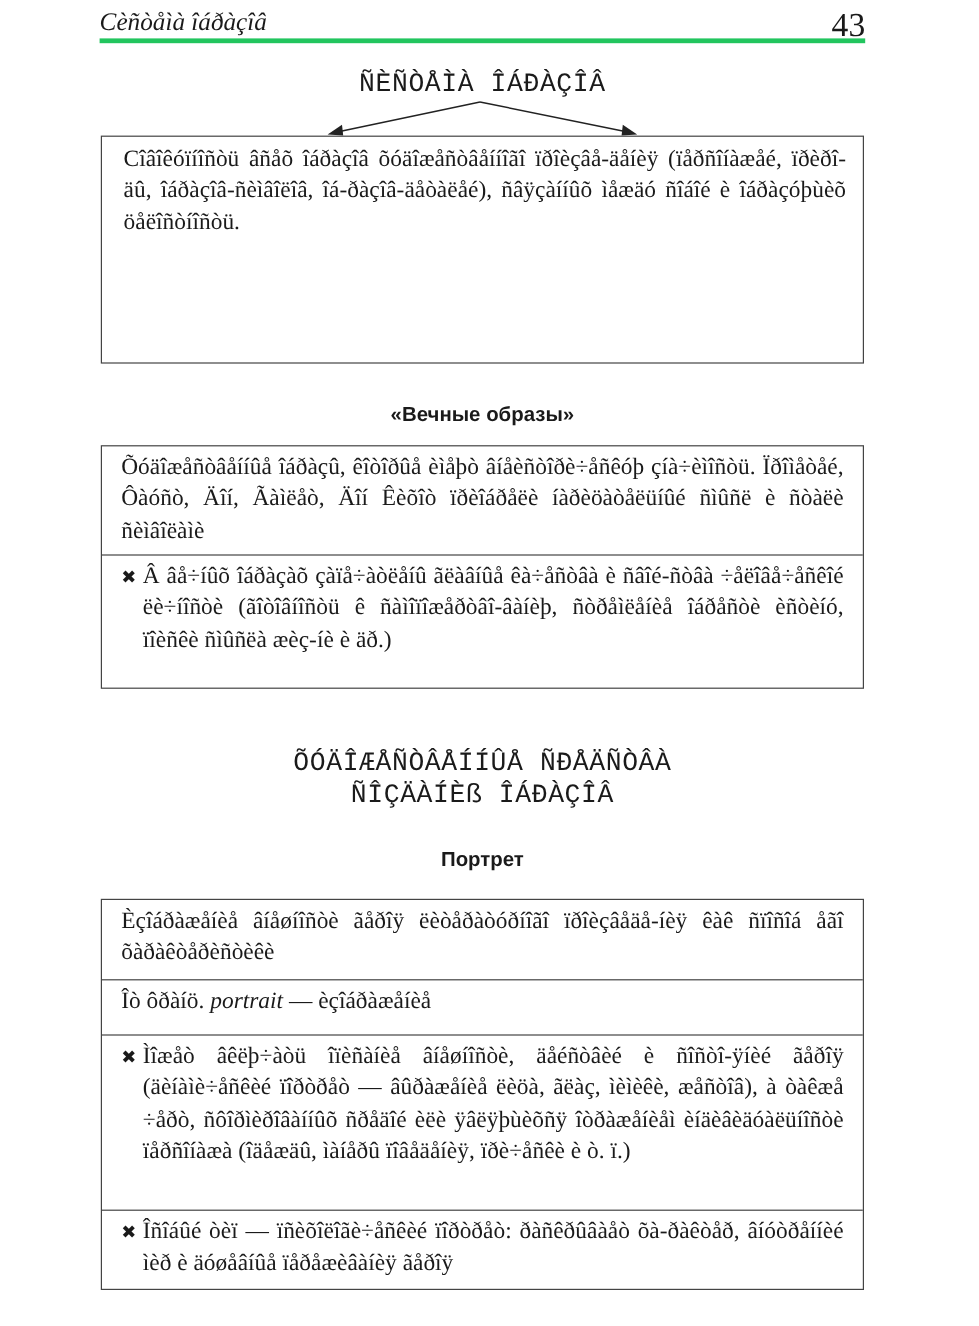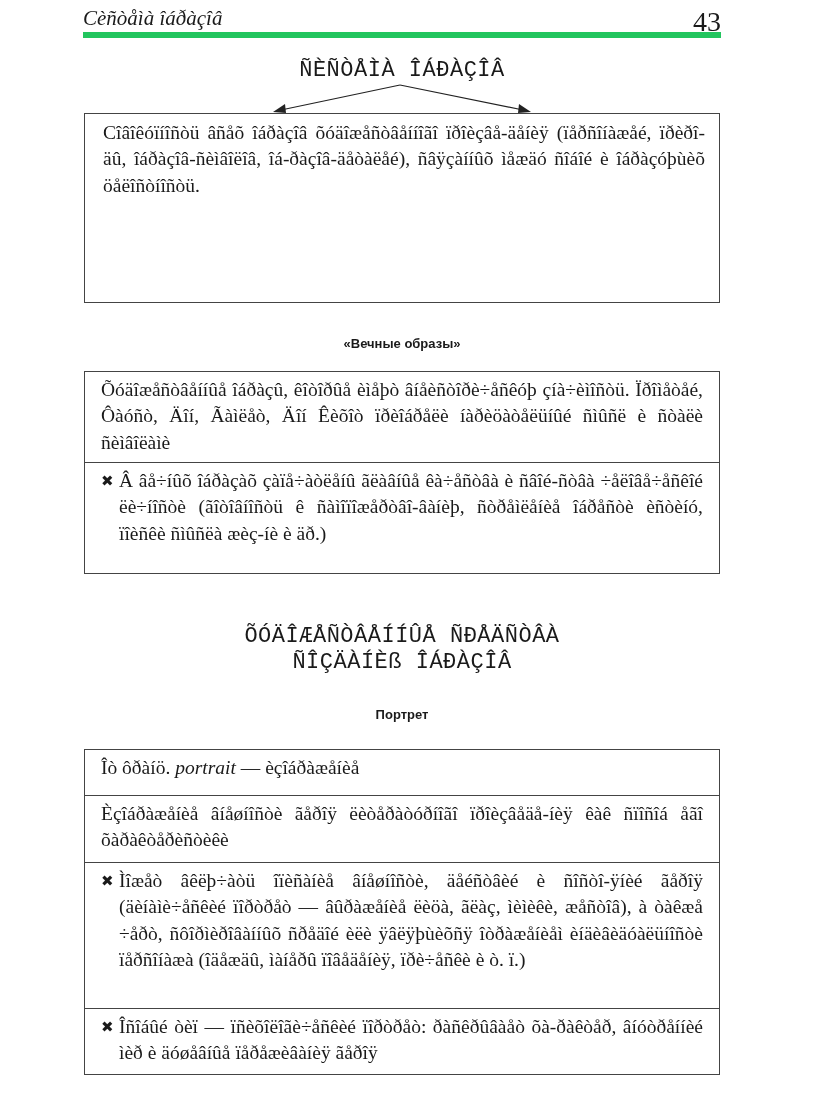--- a/index.html
+++ b/index.html
@@ -1,21 +1,21 @@
 <!DOCTYPE html>
 <html><head>
 <meta charset="utf-8">
 <style>
   html, body { margin:0; padding:0; background:#fff; }
   body { width:816px; height:1105px; position:relative; overflow:hidden; color:#1a1a1a; font-family:"Liberation Serif", serif; }
-  .header { position:absolute; left:83px; top:4px; width:638px; height:28px; border-bottom:6px solid #22c55e; }
+  .header { position:absolute; left:83px; top:4px; width:638px; height:28px; border-bottom:4px solid #22c55e; }
   .running-title { position:absolute; left:0; top:2px; font-style:italic; font-size:21px; }
   .page-number { position:absolute; right:0; top:2px; font-size:28px; }
   .section-heading { position:absolute; left:83px; width:638px; text-align:center; font-family:Liberation Mono, monospace; font-size:22px; line-height:26px; letter-spacing:0.5px; }
-  .sub-heading { position:absolute; left:83px; width:638px; text-align:center; font-family:"Liberation Sans", sans-serif; font-weight:bold; font-size:13px; }
+  .sub-heading { position:absolute; left:83px; width:638px; text-align:center; font-family:"Liberation Sans", sans-serif; font-weight:bold; font-size:17px; }
   .arrows { position:absolute; left:83px; top:80px; width:638px; height:36px; }
   .box { position:absolute; left:84px; width:636px; border:1.5px solid #444; box-sizing:border-box; }
   .two-col { display:flex; }
   .two-col .cell { flex:1; padding:6px 14px 6px 18px; font-size:19.5px; line-height:26.3px; text-align:justify; }
   .two-col .cell + .cell { border-left:1.5px solid #444; padding-left:14px; }
   .row { padding:5px 16px 6px 16px; font-size:19.5px; line-height:26.3px; text-align:justify; }
   .row + .row { border-top:1.5px solid #444; }
   .bullet { display:flex; }
   .bullet .mark { width:18px; flex:none; font-size:15px; line-height:26px; font-family:"DejaVu Sans", sans-serif; font-weight:bold; }
   .bullet .txt { flex:1; }
@@ -51,27 +51,27 @@
     <span class="txt">Â âå÷íûõ îáðàçàõ çàïå÷àòëåíû ãëàâíûå êà÷åñòâà è ñâîé-ñòâà ÷åëîâå÷åñêîé ëè÷íîñòè (ãîòîâíîñòü ê ñàìîïîæåðòâî-âàíèþ, ñòðåìëåíèå îáðåñòè èñòèíó, ïîèñêè ñìûñëà æèç-íè è äð.)</span>
   </div>
 </div>
 
 <div class="section-heading" style="top:624px;">ÕÓÄÎÆÅÑÒÂÅÍÍÛÅ ÑÐÅÄÑÒÂÀ</div>
 <div class="section-heading" style="top:650px;">ÑÎÇÄÀÍÈß ÎÁÐÀÇÎÂ</div>
 
 <div class="sub-heading" style="top:707px;">Портрет</div>
 
 <div class="box" style="top:749px; height:326px;">
+  <div class="row" style="height:55px;">Èçîáðàæåíèå âíåøíîñòè ãåðîÿ ëèòåðàòóðíîãî ïðîèçâåäå-íèÿ êàê ñïîñîá åãî õàðàêòåðèñòèêè</div>
   <div class="row" style="height:34px;">
     <span>Îò ôðàíö.</span>
     <span class="ital">portrait</span>
     <span>—</span>
     <span>èçîáðàæåíèå</span>
   </div>
-  <div class="row" style="height:55px;">Èçîáðàæåíèå âíåøíîñòè ãåðîÿ ëèòåðàòóðíîãî ïðîèçâåäå-íèÿ êàê ñïîñîá åãî õàðàêòåðèñòèêè</div>
   <div class="row bullet" style="height:134px;">
     <span class="mark">✖</span>
     <span class="txt">Ìîæåò âêëþ÷àòü îïèñàíèå âíåøíîñòè, äåéñòâèé è ñîñòî-ÿíèé ãåðîÿ (äèíàìè÷åñêèé ïîðòðåò — âûðàæåíèå ëèöà, ãëàç, ìèìèêè, æåñòîâ), à òàêæå ÷åðò, ñôîðìèðîâàííûõ ñðåäîé èëè ÿâëÿþùèõñÿ îòðàæåíèåì èíäèâèäóàëüíîñòè ïåðñîíàæà (îäåæäû, ìàíåðû ïîâåäåíèÿ, ïðè÷åñêè è ò. ï.)</span>
   </div>
   <div class="row bullet">
     <span class="mark">✖</span>
     <span class="txt">Îñîáûé òèï — ïñèõîëîãè÷åñêèé ïîðòðåò: ðàñêðûâàåò õà-ðàêòåð, âíóòðåííèé ìèð è äóøåâíûå ïåðåæèâàíèÿ ãåðîÿ</span>
   </div>
 </div>
 

